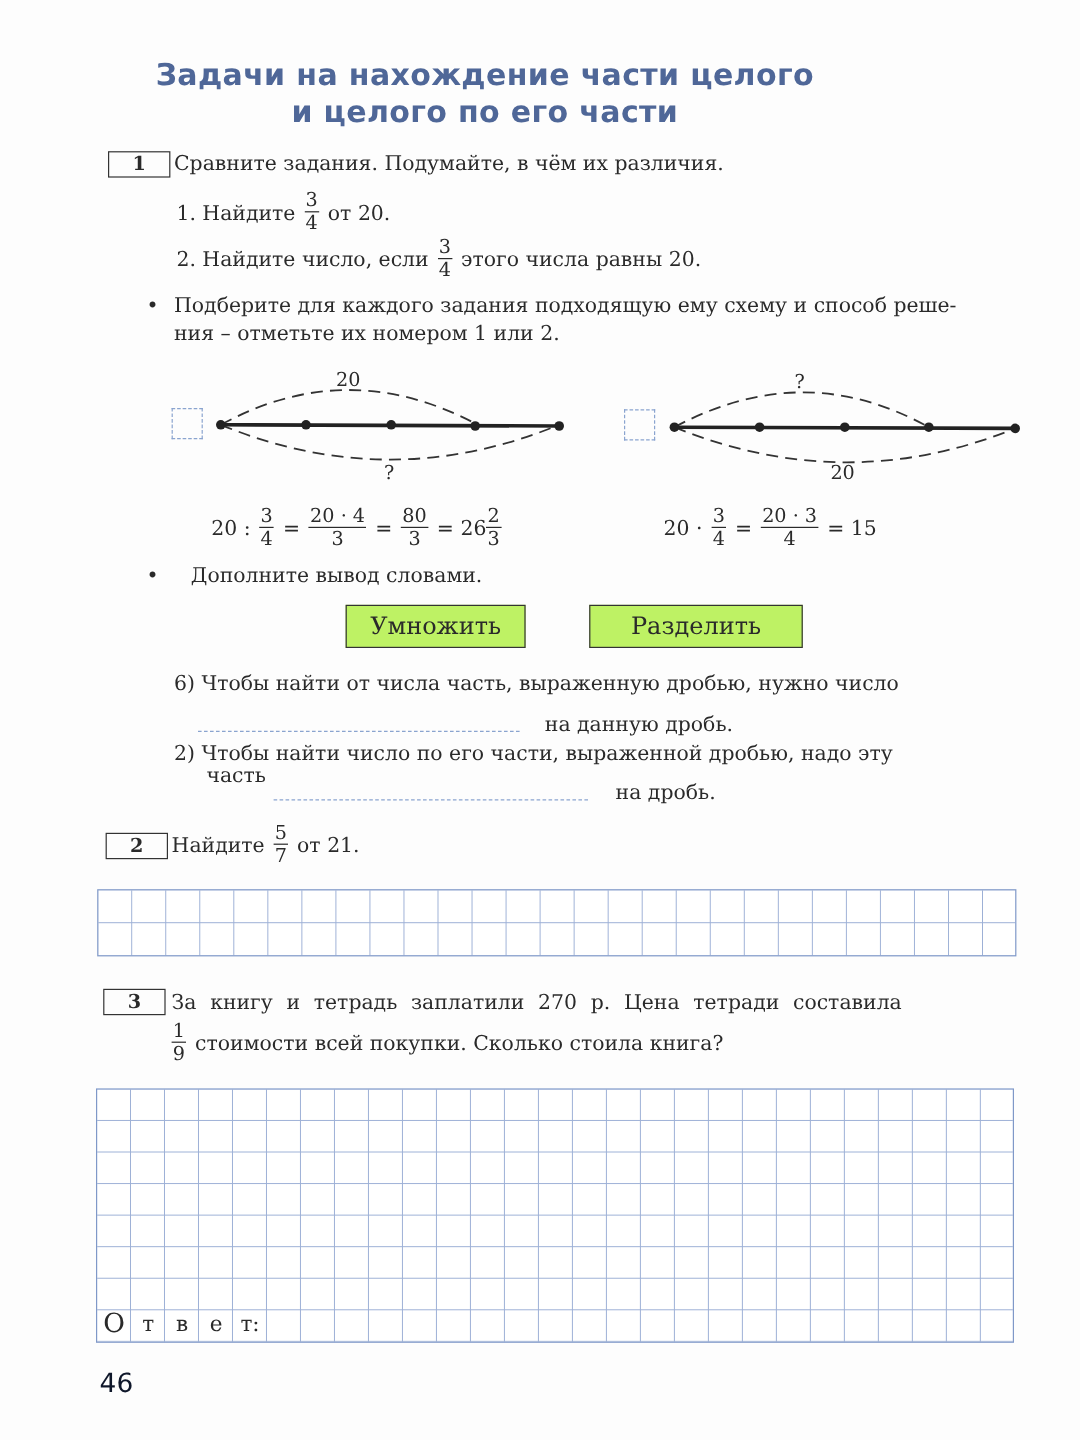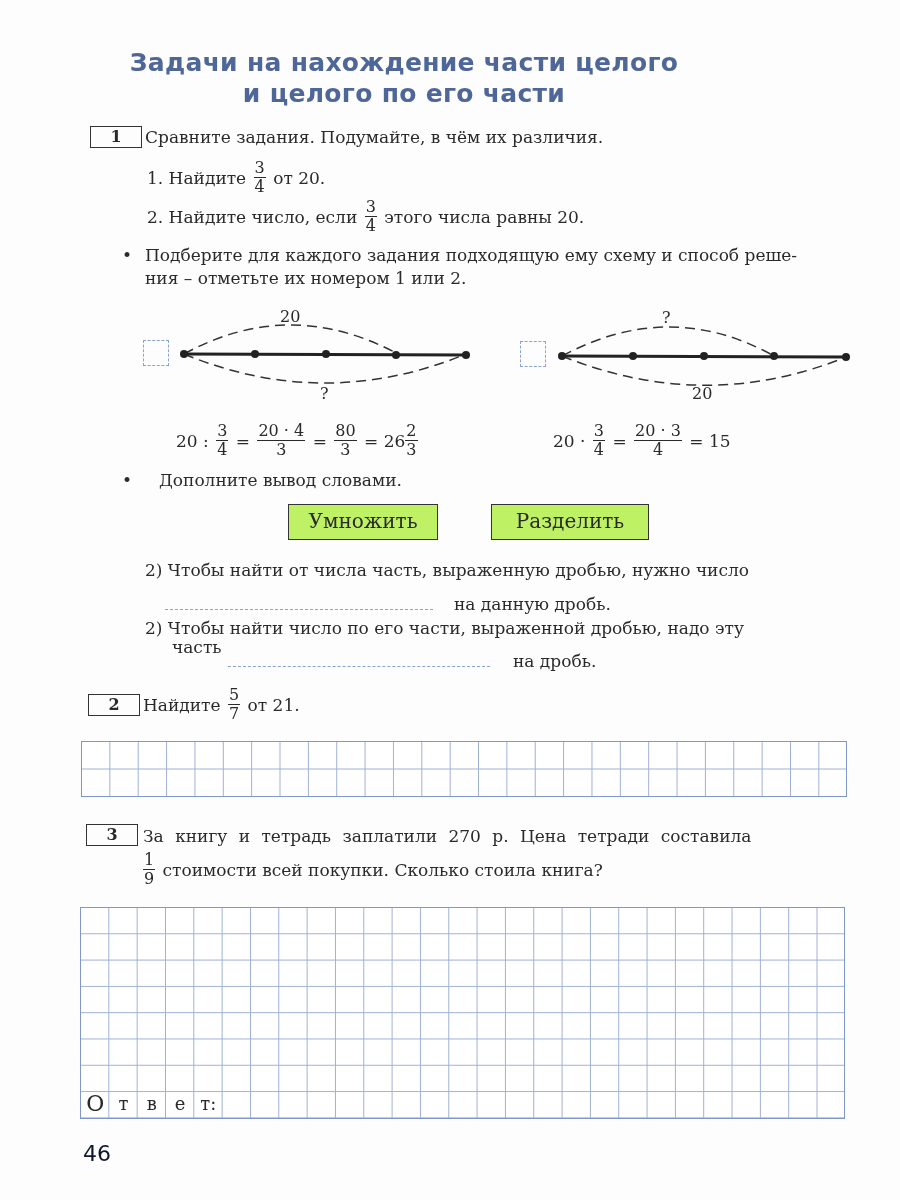--- a/index.html
+++ b/index.html
@@ -109,23 +109,23 @@
   <span class="frac"><span class="num">3</span><span class="den">4</span></span>
   <span>=</span>
   <span class="frac"><span class="num">20 · 3</span><span class="den">4</span></span>
   <span>= 15</span>
 </div>
 
 <div class="abs bullet" style="left:122px; top:470px;">•</div>
 <div class="abs txt" style="left:145px; top:470px;margin-left:14px;">Дополните вывод словами.</div>
 
 <div class="abs word-btn" style="left:288px; top:504px; width:150px;">Умножить</div>
-<div class="abs word-btn" style="left:491px; top:504px; width:158px;">Разделить</div>
+<div class="abs word-btn" style="left:491px; top:504px; width:178px;">Разделить</div>
 
-<div class="abs txt" style="left:145px; top:560px;">2) Чтобы найти от числа часть, выраженную дробью, нужно число</div>
+<div class="abs txt" style="left:145px; top:560px;">6) Чтобы найти от числа часть, выраженную дробью, нужно число</div>
 <div class="abs blank" style="left:165px; top:608px; width:268px;"></div>
 <div class="abs txt" style="left:454px; top:594px;">на данную дробь.</div>
 <div class="abs txt" style="left:145px; top:618px;">2) Чтобы найти число по его части, выраженной дробью, надо эту</div>
 <div class="abs txt" style="left:172px; top:637px;">часть</div>
 <div class="abs blank" style="left:228px; top:665px; width:262px;"></div>
 <div class="abs txt" style="left:513px; top:651px;">на дробь.</div>
 
 <div class="abs task-num" style="left:88px; top:694px;">2</div>
 <div class="abs txt" style="left:143px; top:685px; line-height:40px;">
   <span>Найдите</span>

